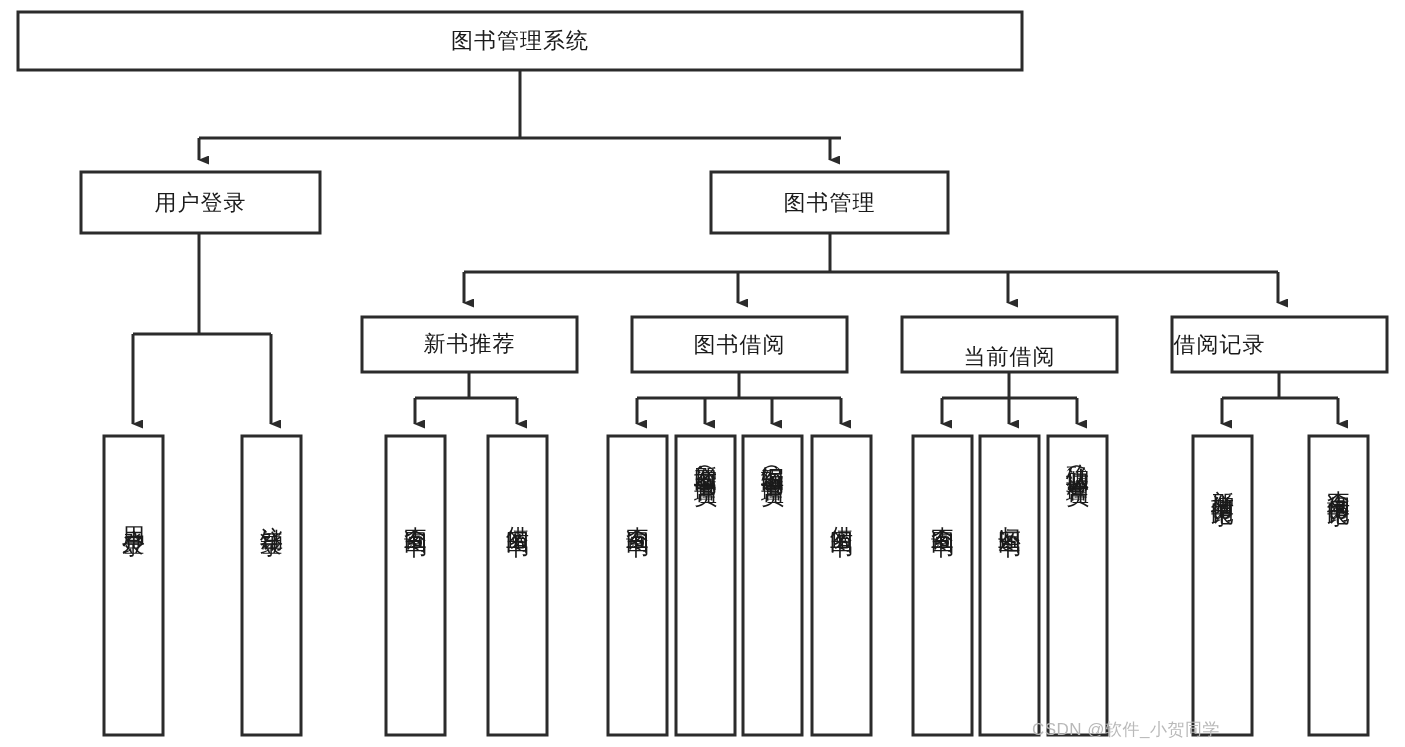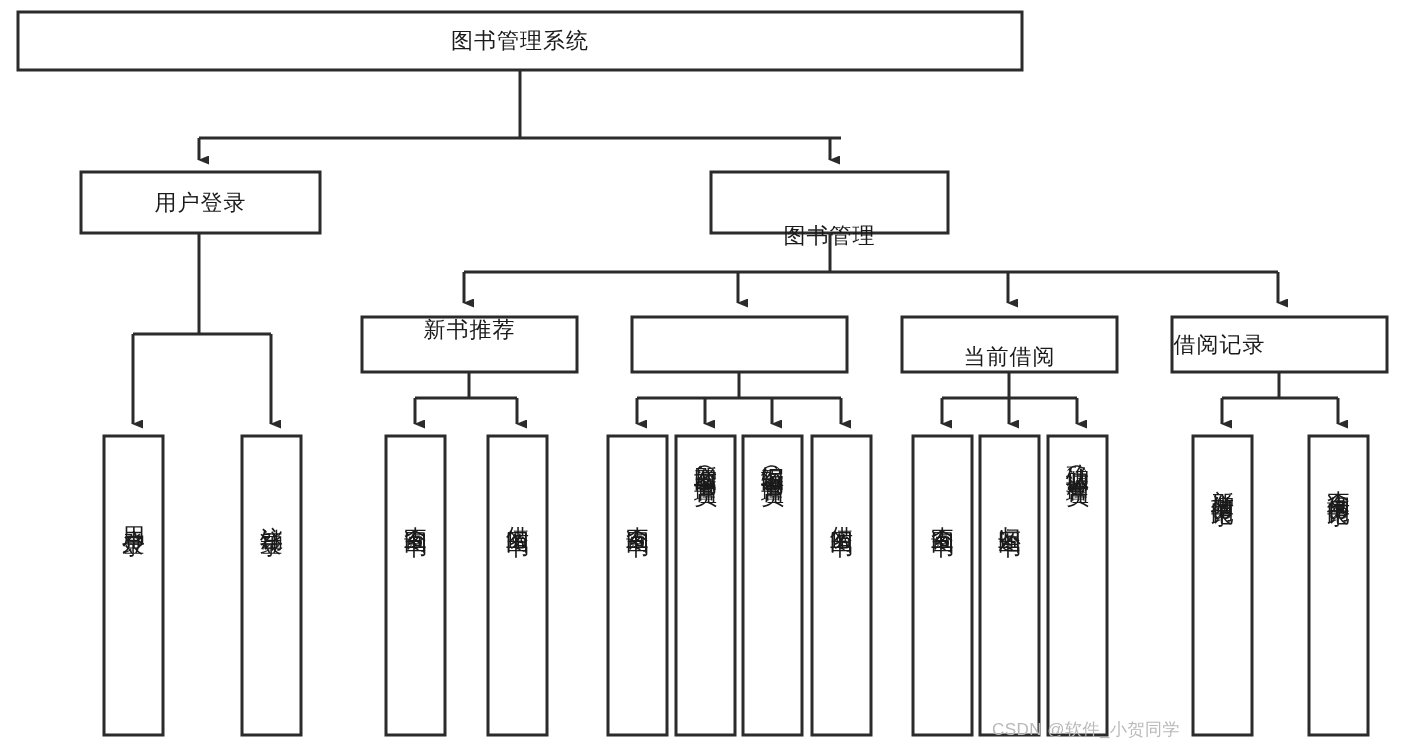--- a/index.html
+++ b/index.html
@@ -11,20 +11,21 @@
     width: 1405px;
     height: 747px;
     font-family: "Liberation Sans", "DejaVu Sans", sans-serif;
     overflow: hidden;
     position: relative;
   }
   #diagram-root {
     position: relative;
     width: 1188px;
     height: 747px;
+    padding-left: 40px;
   }
   svg.diagram-svg {
     position: absolute;
     top: 0;
     left: 0;
     width: 1405px;
     height: 747px;
     display: block;
   }
   .node-box {
@@ -177,28 +178,31 @@
   </svg>
 
   <div class="mid-label-wrap" style="left:18px; top:12px; width:1004px; height:58px;">
     <span class="mid-label-text">图书管理系统</span>
   </div>
 
   <div class="mid-label-wrap" style="left:81px; top:172px; width:239px; height:61px;">
     <span class="mid-label-text">用户登录</span>
   </div>
 
-  <div class="mid-label-wrap" style="left:711px; top:172px; width:237px; height:61px;margin-top:33px;">
+  <div class="mid-label-wrap" style="left:711px; top:172px; width:237px; height:61px;">
     <span class="mid-label-text">图书管理</span>
   </div>
 
-  <div class="mid-label-wrap" style="left:362px; top:302px; width:215px; height:55px;">
+  <div class="mid-label-wrap" style="left:362px; top:316px; width:215px; height:55px;">
     <span class="mid-label-text">新书推荐</span>
   </div>
 
+  <div class="mid-label-wrap" style="left:632px; top:317px; width:215px; height:55px;">
+    <span class="mid-label-text">图书借阅</span>
+  </div>
 
   <div class="mid-label-wrap" style="left:902px; top:317px; width:215px; height:55px;align-items:flex-end;">
     <span class="mid-label-text">当前借阅</span>
   </div>
 
   <div class="mid-label-wrap" style="left:1112px; top:317px; width:215px; height:55px;">
     <span class="mid-label-text">借阅记录</span>
   </div>
 
   <div class="leaf-label-wrap" style="left:104px; top:436px; width:59px; height:299px; padding-top:72px;">

